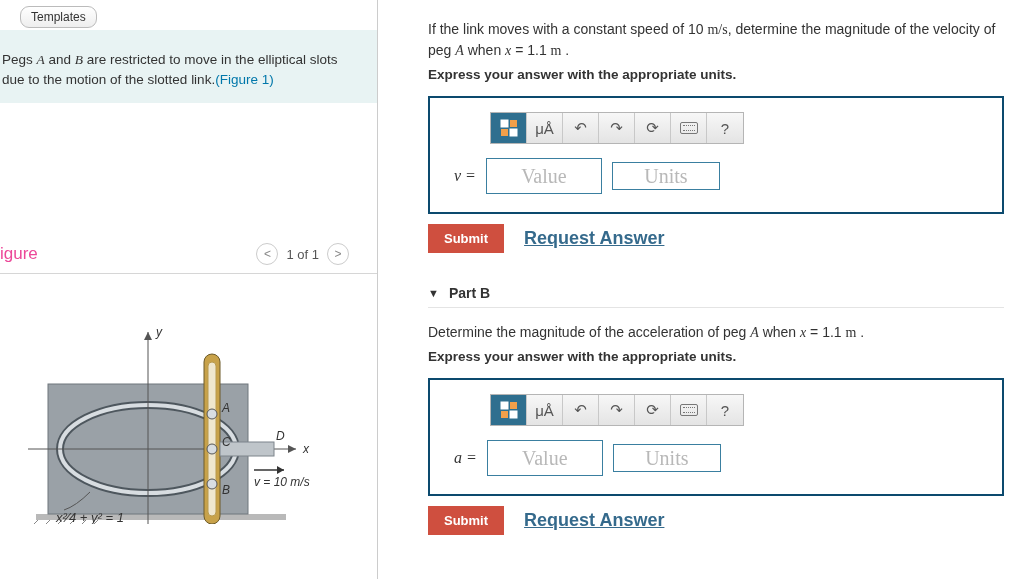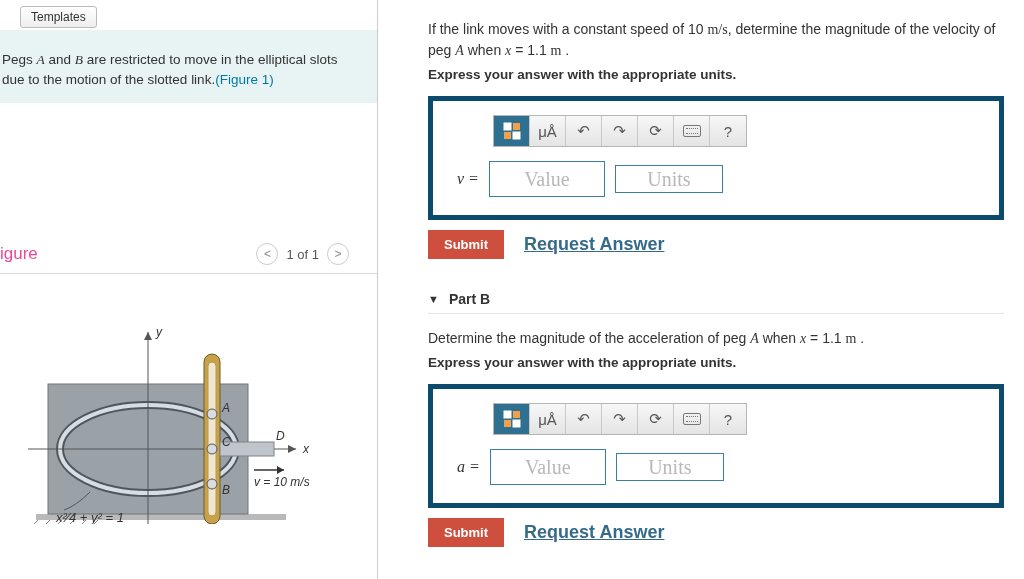--- a/index.html
+++ b/index.html
@@ -1,32 +1,32 @@
 <!DOCTYPE html>
 <html><head>
 <meta charset="utf-8">
 <style>
   * { box-sizing: border-box; margin: 0; padding: 0; }
   body { font-family: Arial, Helvetica, sans-serif; font-size: 13px; color: #333; background: #fff; width: 1024px; height: 579px; overflow: hidden; }
   .page { display: flex; width: 100%; height: 100%; }
   .left { width: 378px; border-right: 1px solid #ccc; position: relative; }
   .right { flex: 1; padding: 19px 20px 0 50px; }
-  .templates-btn { display: inline-block; margin: 6px 0 0 20px; padding: 3px 10px; font-size: 12px; border: 1px solid #bbb; border-radius: 3px; background: linear-gradient(#fff,#eee); cursor: pointer; }
+  .templates-btn { display: inline-block; margin: 6px 0 0 20px; padding: 3px 10px; font-size: 12px; border: 1px solid #bbb; border-radius: 9px; background: linear-gradient(#fff,#eee); cursor: pointer; }
   .intro-box { margin: 2px 0 0 0; padding: 20px 14px 14px 2px; background: #e8f3f3; font-size: 13.5px; line-height: 1.45; }
   .intro-box .fig-link { color: #0077aa; }
   .figure-hdr { margin-top: 140px; display: flex; align-items: center; justify-content: space-between; padding: 0 28px 8px 0; border-bottom: 1px solid #d6d6d6; }
   .figure-hdr .title { font-size: 17px; color: #ec4899; }
   .fig-pager { display: flex; align-items: center; gap: 8px; color: #555; font-size: 13px; }
   .round-btn { width: 22px; height: 22px; border: 1px solid #ccc; border-radius: 50%; display: flex; align-items: center; justify-content: center; font-size: 12px; color: #888; background: #fff; cursor: pointer; }
   .fig-img { padding: 40px 40px 0 28px; }
   .fig-svg { width: 300px; height: 210px; }
 
   .prompt { font-size: 14px; line-height: 1.5; margin-bottom: 6px; }
   .express { font-size: 13.5px; font-weight: bold; margin-bottom: 14px; }
-  .answer-box { border: 5px solid #0c4a6e; padding: 14px 18px 18px 18px; background: #fff; margin-bottom: 10px; }
+  .answer-box { border: 2px solid #0c4a6e; padding: 14px 18px 18px 18px; background: #fff; margin-bottom: 10px; }
   .toolbar { display: inline-flex; border: 1px solid #b5b5b5; background: linear-gradient(#f7f7f7,#e4e4e4); margin-left: 42px; margin-bottom: 14px; }
   .toolbar .tbtn { width: 36px; height: 30px; display: flex; align-items: center; justify-content: center; border-right: 1px solid #c8c8c8; color: #555; font-size: 15px; cursor: pointer; }
   .toolbar .tbtn:last-child { border-right: none; }
   .tbtn.active { background: #2f6f8f; color: #fff; }
   .tbtn svg { width: 18px; height: 18px; }
   .input-row { display: flex; align-items: center; gap: 10px; margin-left: 6px; }
   .var-eq { font-style: italic; font-family: 'Times New Roman', serif; font-size: 16px; color: #333; }
   .val-field { width: 116px; height: 36px; border: 1px solid #3a7fa0; display: flex; align-items: center; justify-content: center; font-family: 'Times New Roman', serif; font-size: 20px; color: #b8b8b8; }
   .units-field { width: 108px; height: 28px; border: 1px solid #3a7fa0; display: flex; align-items: center; justify-content: center; font-family: 'Times New Roman', serif; font-size: 20px; color: #b8b8b8; }
   .submit-row { display: flex; align-items: center; gap: 20px; margin-bottom: 26px; }

